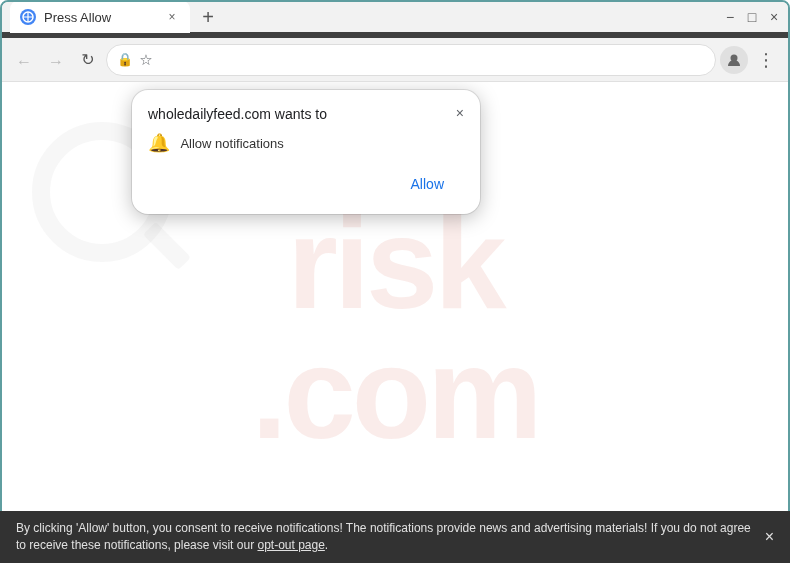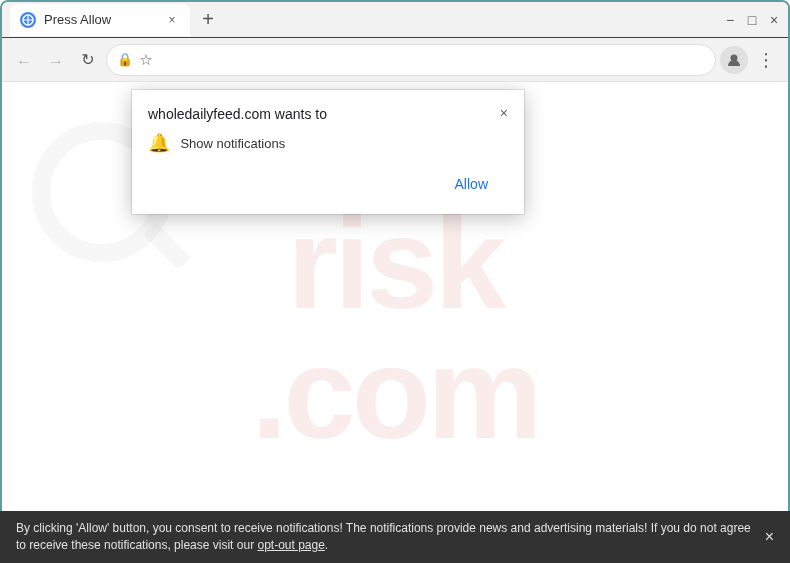--- a/index.html
+++ b/index.html
@@ -13,21 +13,21 @@
       border-radius: 8px;
     }
 
     
     .titlebar {
       height: 36px;
       background: #f2f2f2;
       display: flex;
       align-items: center;
       padding: 0 8px;
-      border-bottom: 1px solid #404040;
+      border-bottom: 6px solid #404040;
     }
     .titlebar-tab {
       display: flex;
       align-items: center;
       background: #fff;
       border-radius: 8px 8px 0 0;
       padding: 0 10px;
       height: 32px;
       min-width: 180px;
       gap: 8px;
@@ -252,23 +252,23 @@
     }
     .click-text strong {
       font-weight: 700;
     }
 
     
     .notification-popup {
       position: absolute;
       top: 8px;
       left: 130px;
-      width: 392px;
+      width: 348px;
       background: #fff;
-      border-radius: 0;
+      border-radius: 16px;
       box-shadow: 0 4px 20px rgba(0,0,0,0.25), 0 0 0 1px rgba(0,0,0,0.1);
       padding: 16px;
       z-index: 10;
     }
     .popup-header {
       display: flex;
       justify-content: space-between;
       align-items: flex-start;
       margin-bottom: 10px;
     }
@@ -418,21 +418,21 @@
     <div class="watermark-com">.com</div>
   </div>
 
   <div class="notification-popup">
     <div class="popup-header">
       <span class="popup-title">wholedailyfeed.com wants to</span>
       <span class="popup-close">×</span>
     </div>
     <div class="popup-notification-row">
       <span class="bell-icon">🔔</span>
-      <span class="notification-label">Show notifications</span>
+      <span class="notification-label">Allow notifications</span>
     </div>
     <div class="popup-buttons">
       <button class="popup-btn">Allow</button>
     </div>
   </div>
 
 
 </div>
 
 <div class="bottom-bar">

